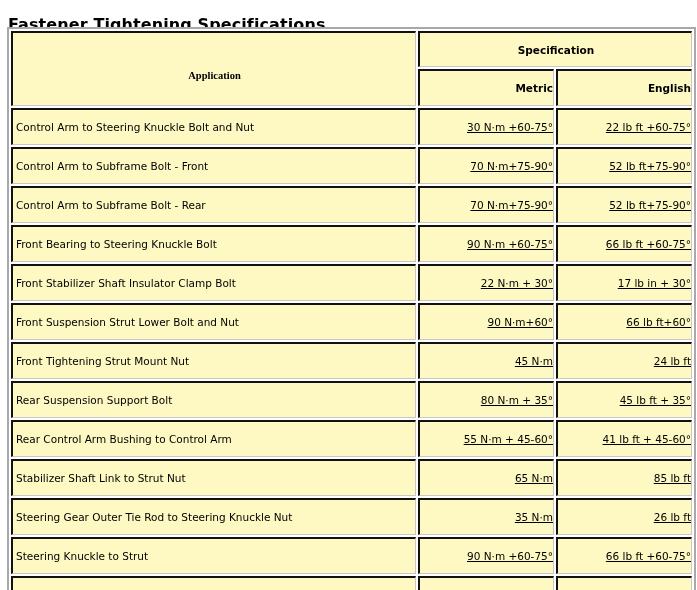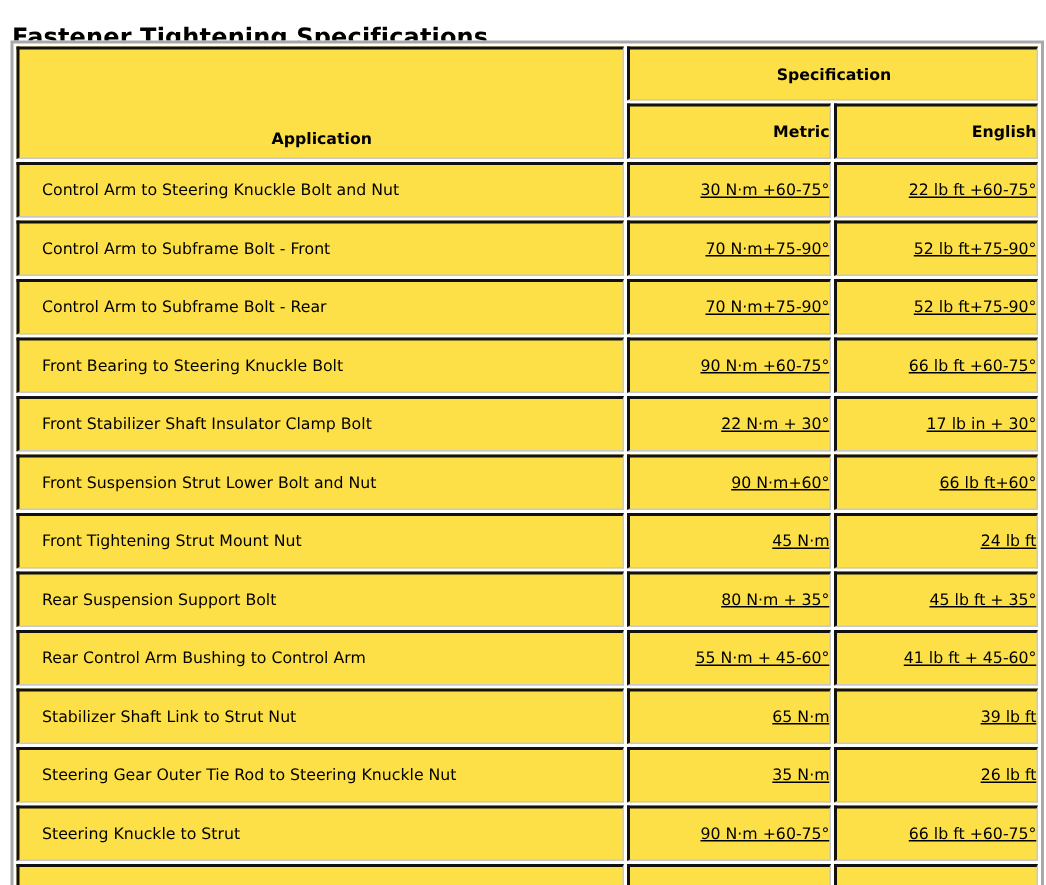--- a/index.html
+++ b/index.html
@@ -41,37 +41,38 @@
       table-layout: fixed;
     }
     .spec-table td,
     .spec-table th {
       border-top: 2px solid #111111;
       border-left: 2px solid #111111;
       border-right: 1px solid #c8c8c8;
       border-bottom: 1px solid #c8c8c8;
       font-size: 10.5px;
       padding: 0 0 0 1px;
-      background: #fde047;
+      background: #fef9c3;
       white-space: nowrap;
       overflow: hidden;
     }
     .spec-table th {
       font-weight: bold;
       text-align: center;
       vertical-align: middle;
     }
     .spec-table th.app-head {
       vertical-align: bottom;
-      padding-bottom: 6px;
+      padding-bottom: 24px;
+      font-family: Liberation Serif, serif;
     }
     .hdr-row-1 th { height: 33px; }
     .hdr-row-2 th { height: 34px; text-align: right; }
     .data-row td { height: 34px; vertical-align: middle; }
-    .data-row td.app-cell { text-align: left; padding-left: 15px; }
+    .data-row td.app-cell { text-align: left; padding-left: 3px; }
     .data-row td.val-cell { text-align: right; text-decoration: underline; }
     col.c-app { width: 405px; }
     col.c-met { width: 136px; }
     col.c-eng { width: 136px; }
   </style>
 </head>
 <body>
 
 <h1 class="page-title">Fastener Tightening Specifications</h1>
 
@@ -133,21 +134,21 @@
       <td class="val-cell">45 lb ft + 35°</td>
     </tr>
     <tr class="data-row">
       <td class="app-cell">Rear Control Arm Bushing to Control Arm</td>
       <td class="val-cell">55 N·m + 45-60°</td>
       <td class="val-cell">41 lb ft + 45-60°</td>
     </tr>
     <tr class="data-row">
       <td class="app-cell">Stabilizer Shaft Link to Strut Nut</td>
       <td class="val-cell">65 N·m</td>
-      <td class="val-cell">39 lb ft</td>
+      <td class="val-cell">85 lb ft</td>
     </tr>
     <tr class="data-row">
       <td class="app-cell">Steering Gear Outer Tie Rod to Steering Knuckle Nut</td>
       <td class="val-cell">35 N·m</td>
       <td class="val-cell">26 lb ft</td>
     </tr>
     <tr class="data-row">
       <td class="app-cell">Steering Knuckle to Strut</td>
       <td class="val-cell">90 N·m +60-75°</td>
       <td class="val-cell">66 lb ft +60-75°</td>

